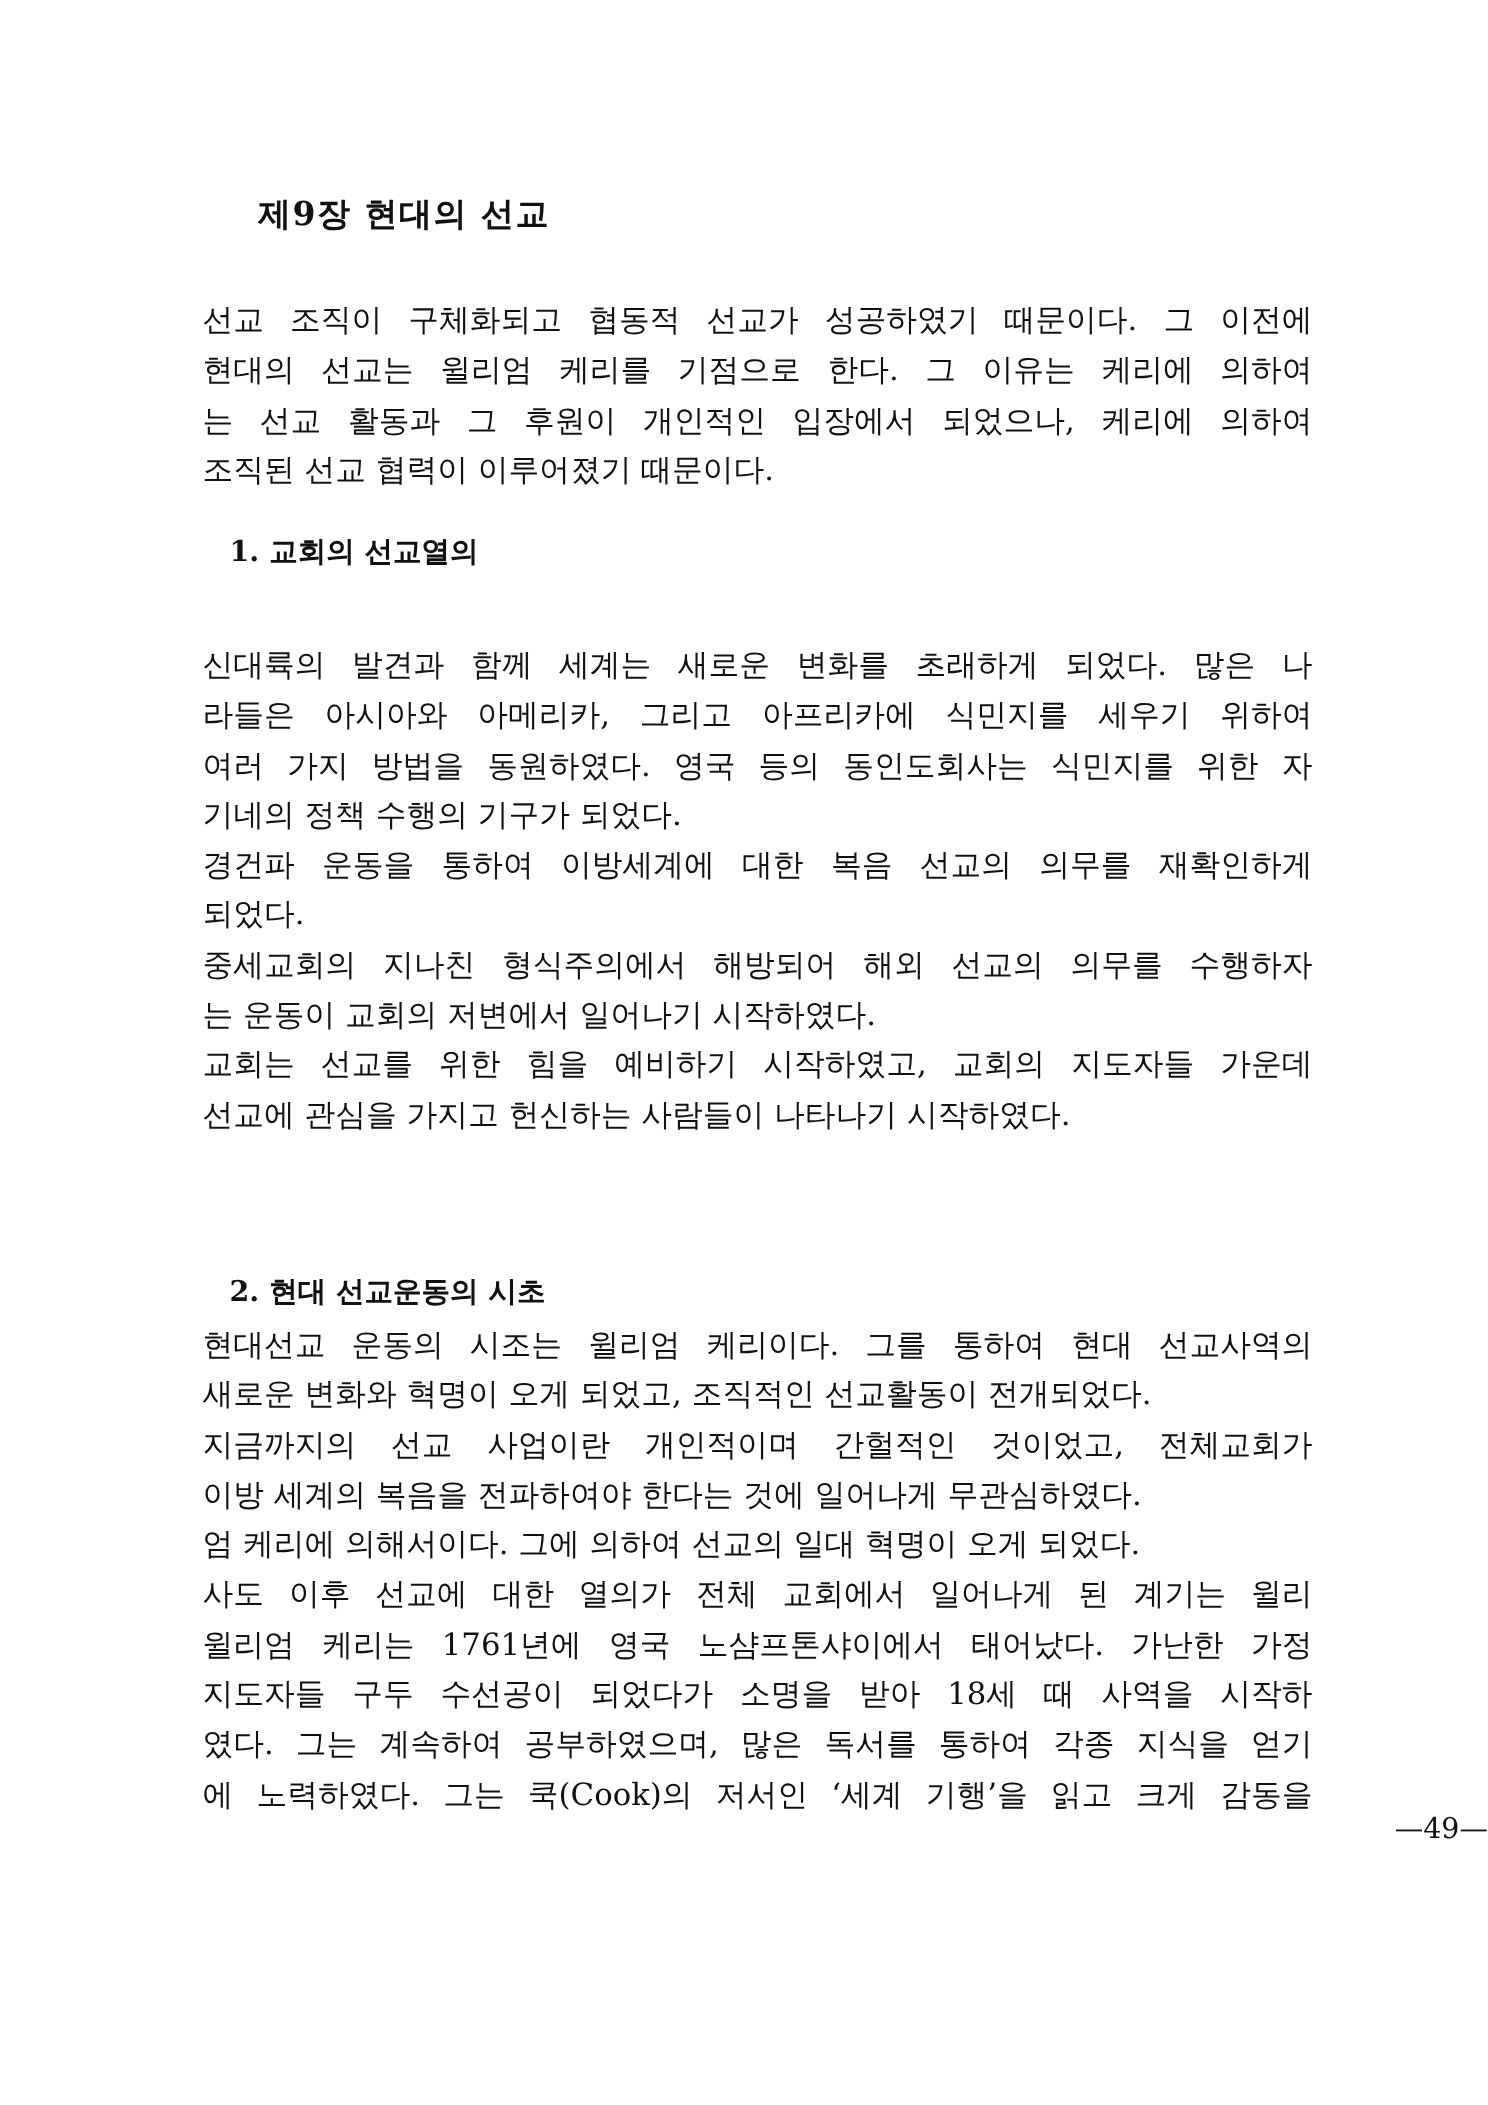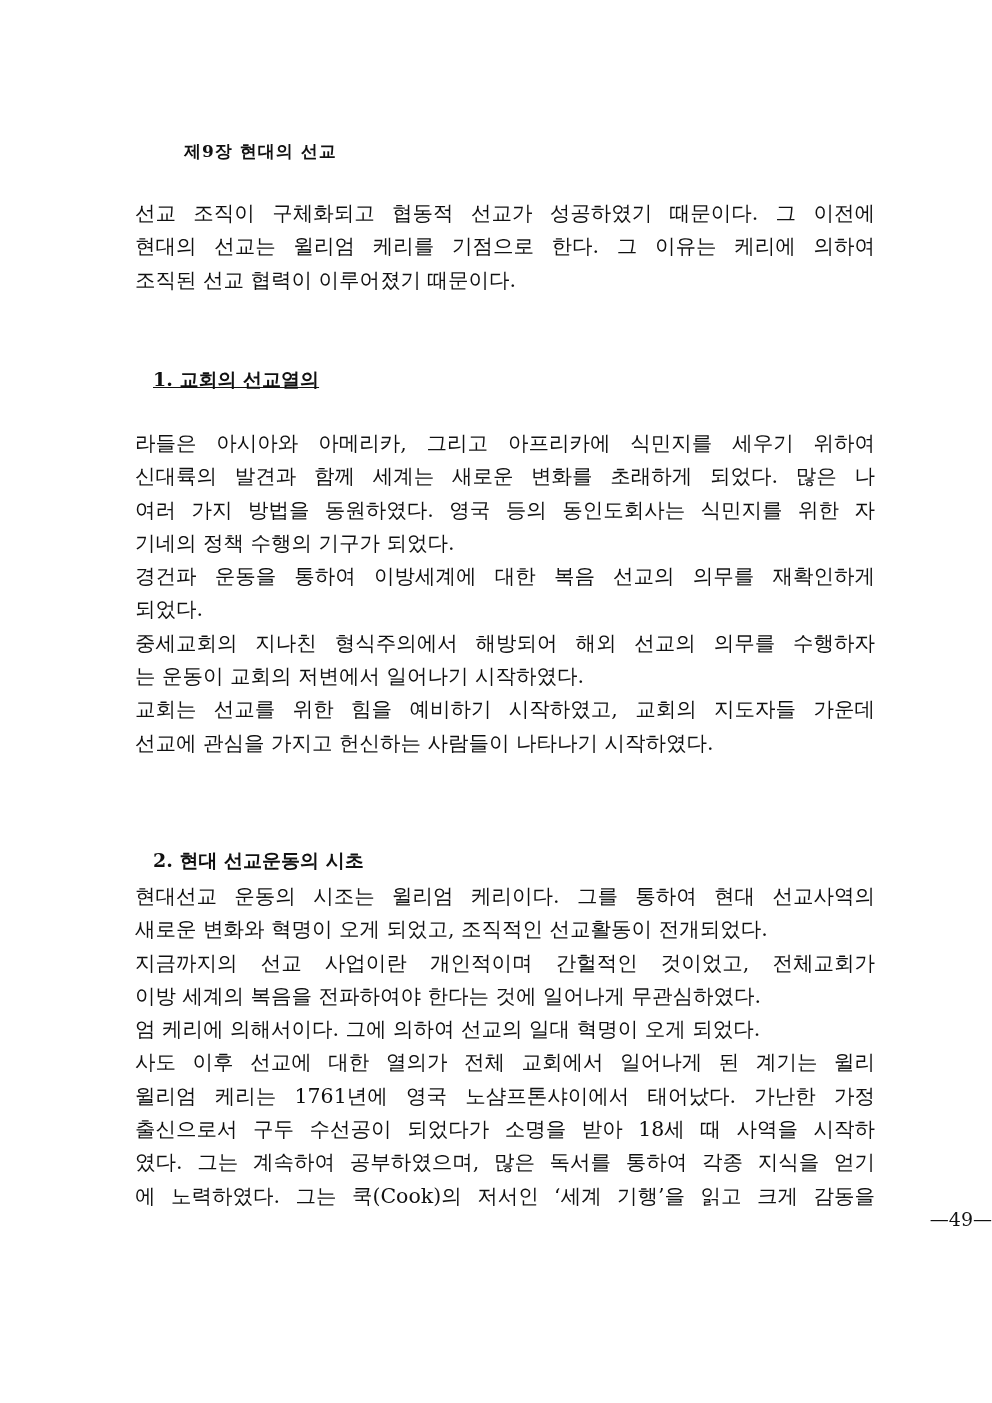--- a/index.html
+++ b/index.html
@@ -1,61 +1,62 @@
 <!DOCTYPE html>
 <html><head>
   <meta charset="utf-8">
   <style>
     html, body { margin: 0; padding: 0; background: #ffffff; }
     body { width: 992px; height: 1403px; position: relative; overflow: hidden;
       font-family: "DejaVu Serif", "Liberation Serif", serif; color: #111; }
     .page { position: absolute; left: 0; top: 0; width: 992px; height: 1403px; }
-    .chapter-title { position: absolute; left: 172px; top: 128px; font-size: 17px; font-weight: bold; letter-spacing: 1px; margin: 12px; }
+    .chapter-title { position: absolute; left: 172px; top: 128px; font-size: 22px; font-weight: bold; letter-spacing: 1px; margin: 0; }
     .section-title { position: absolute; left: 153px; font-size: 19px; font-weight: bold; margin: 0; }
     .block { position: absolute; left: 135px; width: 740px; font-size: 20.5px; line-height: 33.3px; margin: 0; }
     .line { display: block; white-space: nowrap; text-align: justify; text-align-last: justify; height: 33.3px; }
     .line.last { text-align-last: left; }
     .page-number { position: absolute; left: 0; width: 992px; top: 1208px; text-align: right; font-size: 19px; margin: 0; }
   </style>
 </head>
 <body>
 
 <div class="page">
   <h1 class="chapter-title">제9장 현대의 선교</h1>
 
   <div class="block" style="top:197px;">
     <span class="line">선교 조직이 구체화되고 협동적 선교가 성공하였기 때문이다. 그 이전에</span>
     <span class="line"> 현대의 선교는 윌리엄 케리를 기점으로 한다. 그 이유는 케리에 의하여</span>
+    <span class="line">는 선교 활동과 그 후원이 개인적인 입장에서 되었으나, 케리에 의하여</span>
     <span class="line last">조직된 선교 협력이 이루어졌기 때문이다.</span>
   </div>
 
-  <h2 class="section-title" style="top:367px;text-decoration:underline;">1. 교회의 선교열의</h2>
+  <h2 class="section-title" style="top:355px;">1. 교회의 선교열의</h2>
 
   <div class="block" style="top:427px;">
+    <span class="line"> 신대륙의 발견과 함께 세계는 새로운 변화를 초래하게 되었다. 많은 나</span>
     <span class="line">라들은 아시아와 아메리카, 그리고 아프리카에 식민지를 세우기 위하여</span>
-    <span class="line"> 신대륙의 발견과 함께 세계는 새로운 변화를 초래하게 되었다. 많은 나</span>
     <span class="line">여러 가지 방법을 동원하였다. 영국 등의 동인도회사는 식민지를 위한 자</span>
     <span class="line last">기네의 정책 수행의 기구가 되었다.</span>
     <span class="line">경건파 운동을 통하여 이방세계에 대한 복음 선교의 의무를 재확인하게</span>
     <span class="line last">되었다.</span>
     <span class="line"> 중세교회의 지나친 형식주의에서 해방되어 해외 선교의 의무를 수행하자</span>
     <span class="line last">는 운동이 교회의 저변에서 일어나기 시작하였다.</span>
     <span class="line"> 교회는 선교를 위한 힘을 예비하기 시작하였고, 교회의 지도자들 가운데</span>
     <span class="line last">선교에 관심을 가지고 헌신하는 사람들이 나타나기 시작하였다.</span>
   </div>
 
   <h2 class="section-title" style="top:848px;">2. 현대 선교운동의 시초</h2>
 
   <div class="block" style="top:880px;">
     <span class="line"> 현대선교 운동의 시조는 윌리엄 케리이다. 그를 통하여 현대 선교사역의</span>
     <span class="line last">새로운 변화와 혁명이 오게 되었고, 조직적인 선교활동이 전개되었다.</span>
     <span class="line"> 지금까지의 선교 사업이란 개인적이며 간헐적인 것이었고, 전체교회가</span>
     <span class="line last">이방 세계의 복음을 전파하여야 한다는 것에 일어나게 무관심하였다.</span>
     <span class="line last">엄 케리에 의해서이다. 그에 의하여 선교의 일대 혁명이 오게 되었다.</span>
     <span class="line"> 사도 이후 선교에 대한 열의가 전체 교회에서 일어나게 된 계기는 윌리</span>
     <span class="line"> 윌리엄 케리는 1761년에 영국 노샴프톤샤이에서 태어났다. 가난한 가정</span>
-    <span class="line">출신으로서 구두 수선공이 되었다가 소명을 받아 18세 때 사역을 시작하</span>
+    <span class="line">지도자들 구두 수선공이 되었다가 소명을 받아 18세 때 사역을 시작하</span>
     <span class="line">였다. 그는 계속하여 공부하였으며, 많은 독서를 통하여 각종 지식을 얻기</span>
     <span class="line">에 노력하였다. 그는 쿡(Cook)의 저서인 ‘세계 기행’을 읽고 크게 감동을</span>
   </div>
 
   <div class="page-number">—49—</div>
 </div>
 
 </body></html>

